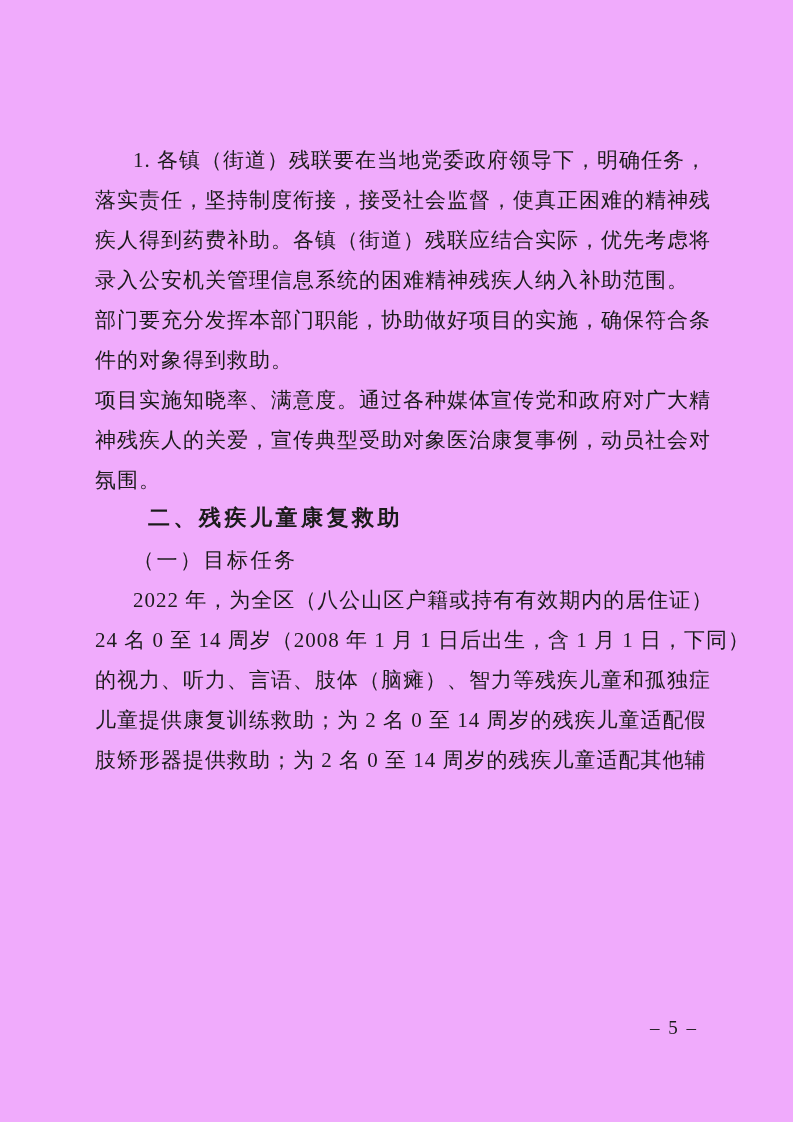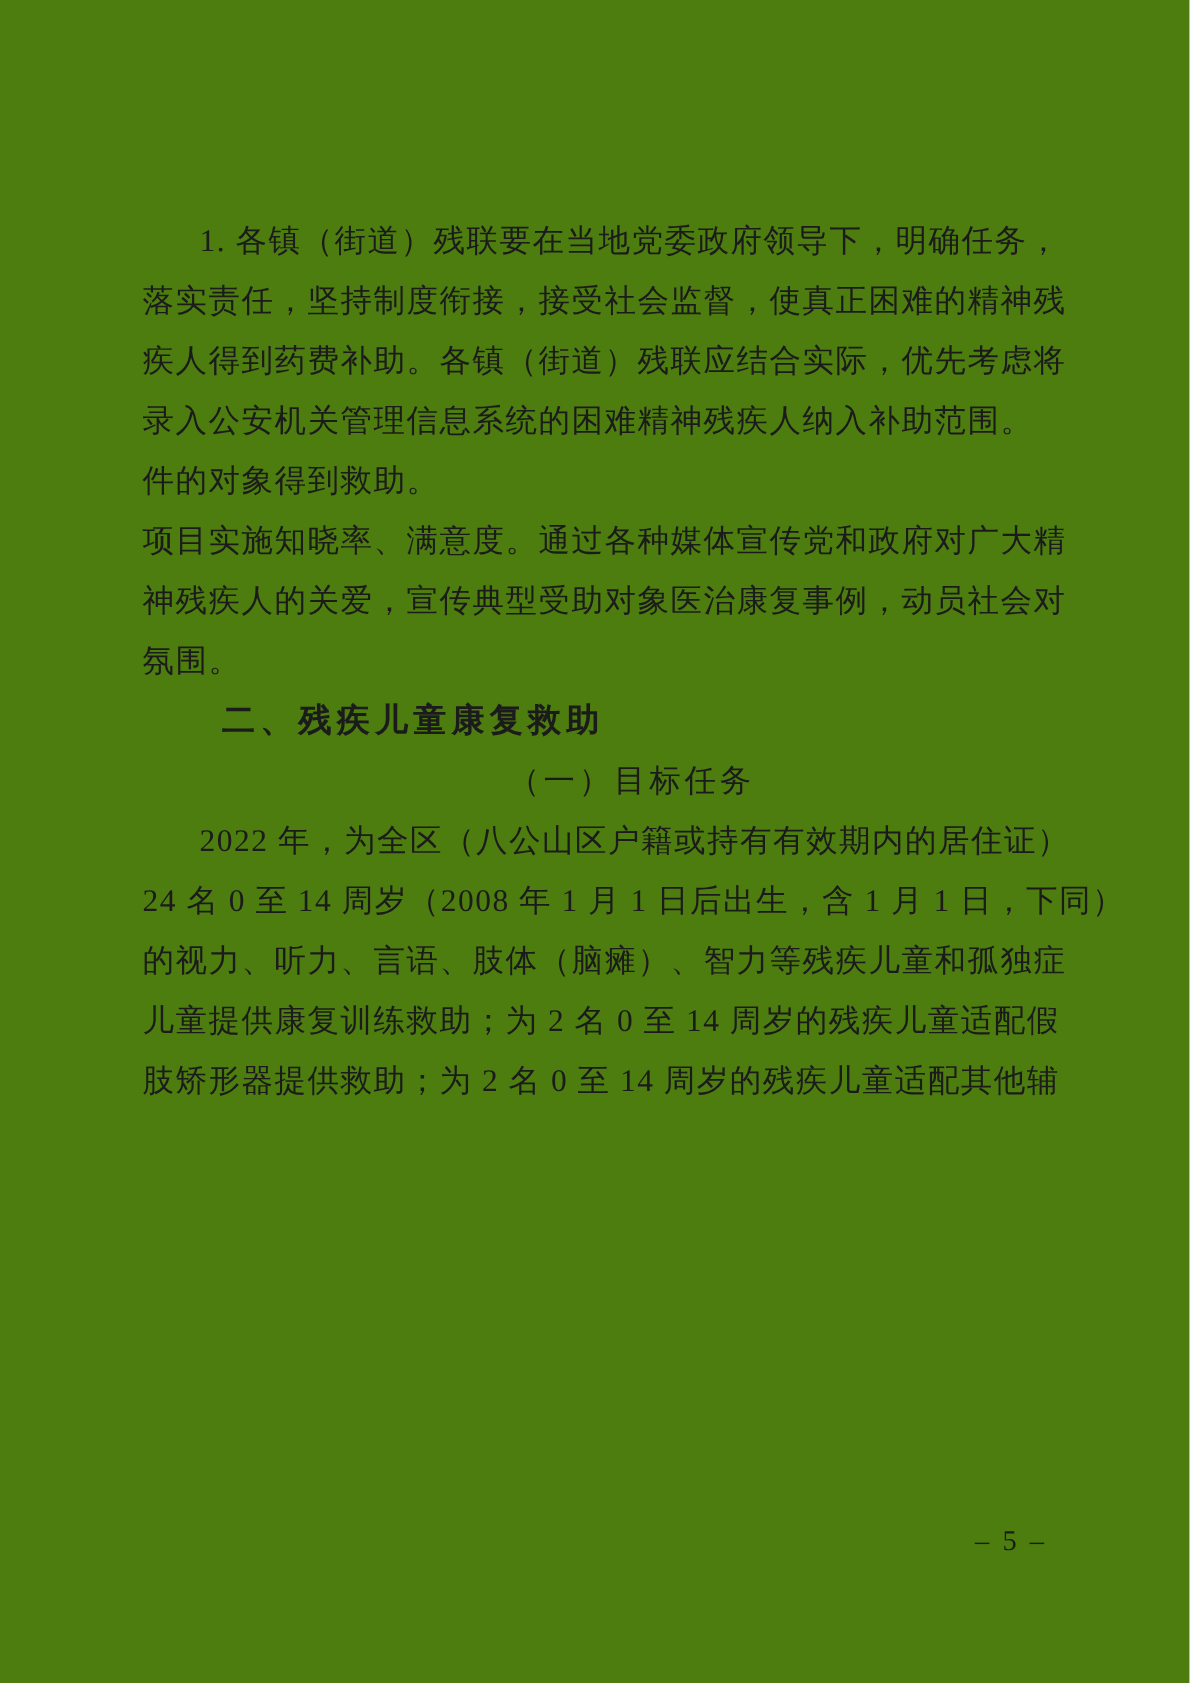--- a/index.html
+++ b/index.html
@@ -4,21 +4,21 @@
 <style>
   html, body {
     margin: 0;
     padding: 0;
     background: #ffffff;
   }
   .page {
     position: relative;
     width: 793px;
     height: 1122px;
-    background: #4d7c0f;
+    background: #f0abfc;
     overflow: hidden;
     font-family: "Liberation Serif", "DejaVu Serif", serif;
     color: #1b1b1b;
   }
   .content {
     position: absolute;
     left: 95px;
     top: 140px;
     width: 614px;
   }
@@ -27,31 +27,30 @@
     line-height: 40px;
     font-size: 21px;
     letter-spacing: 1px;
     white-space: nowrap;
     overflow: visible;
   }
   .line.indent {
     padding-left: 38px;
   }
   .line.heading {
-    font-family: Liberation Serif, serif;
+    font-family: Liberation Mono, monospace;
     font-weight: bold;
     font-size: 22px;
     letter-spacing: 3.5px;
     padding-left: 53px;
   }
   .line.subheading {
     font-size: 21px;
     letter-spacing: 2.5px;
     padding-left: 38px;
-    text-align: center;
   }
   .footer {
     position: absolute;
     top: 1013px;
     right: 95px;
     height: 30px;
     line-height: 30px;
     font-size: 19px;
     letter-spacing: 2px;
     color: #1b1b1b;
@@ -59,20 +58,21 @@
 </style>
 </head>
 <body>
 
 <div class="page">
   <div class="content">
       <div class="line indent">1. 各镇（街道）残联要在当地党委政府领导下，明确任务，</div>
       <div class="line">落实责任，坚持制度衔接，接受社会监督，使真正困难的精神残</div>
       <div class="line">疾人得到药费补助。各镇（街道）残联应结合实际，优先考虑将</div>
       <div class="line">录入公安机关管理信息系统的困难精神残疾人纳入补助范围。</div>
+      <div class="line">部门要充分发挥本部门职能，协助做好项目的实施，确保符合条</div>
       <div class="line">件的对象得到救助。</div>
       <div class="line">项目实施知晓率、满意度。通过各种媒体宣传党和政府对广大精</div>
       <div class="line">神残疾人的关爱，宣传典型受助对象医治康复事例，动员社会对</div>
       <div class="line">氛围。</div>
       <div class="line heading">二、残疾儿童康复救助</div>
       <div class="line subheading">（一）目标任务</div>
       <div class="line indent">2022 年，为全区（八公山区户籍或持有有效期内的居住证）</div>
       <div class="line">24 名 0 至 14 周岁（2008 年 1 月 1 日后出生，含 1 月 1 日，下同）</div>
       <div class="line">的视力、听力、言语、肢体（脑瘫）、智力等残疾儿童和孤独症</div>
       <div class="line">儿童提供康复训练救助；为 2 名 0 至 14 周岁的残疾儿童适配假</div>

